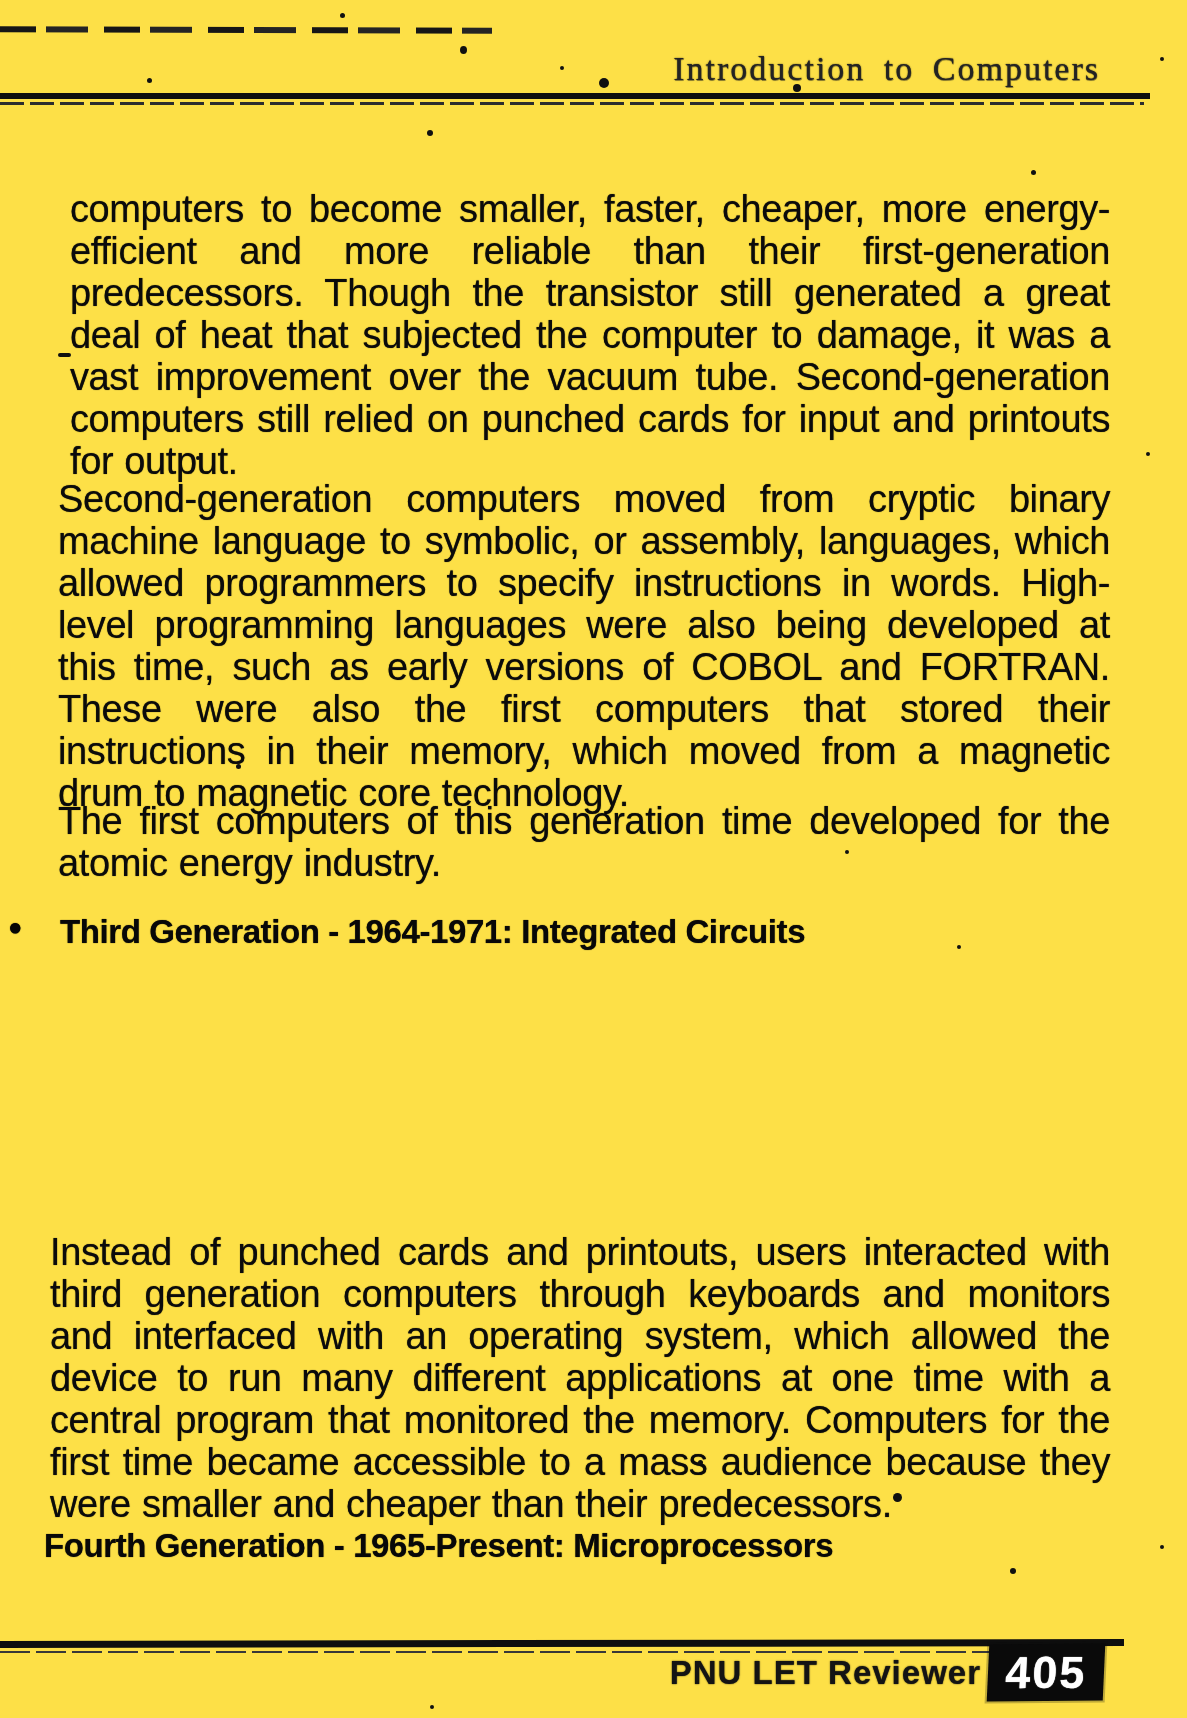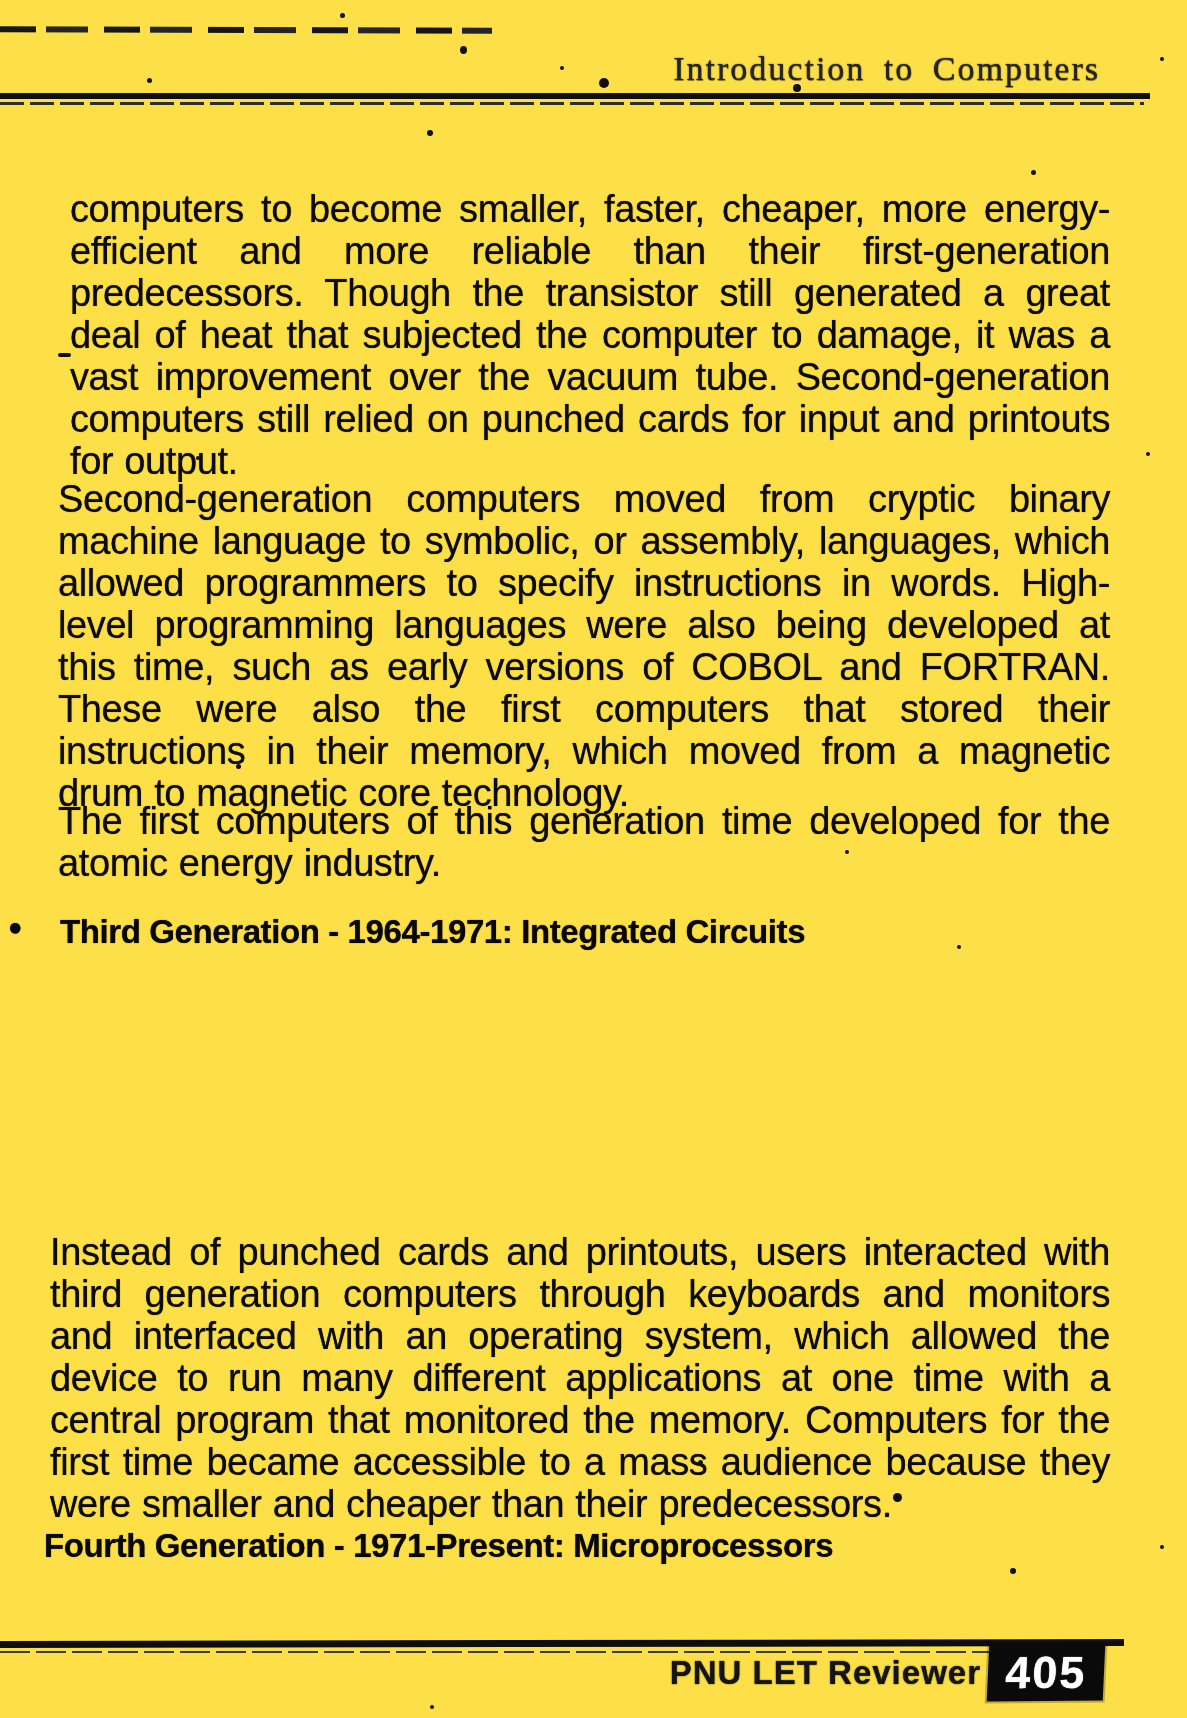--- a/index.html
+++ b/index.html
@@ -106,21 +106,21 @@
   <p class="body-text" style="top:440px;">Second-generation computers moved from cryptic binary machine language to symbolic, or assembly, languages, which allowed programmers to specify instructions in words. High-level programming languages were also being developed at this time, such as early versions of COBOL and FORTRAN. These were also the first computers that stored their instructions in their memory, which moved from a magnetic drum to magnetic core technology.</p>
 
   <p class="body-text" style="top:762px;">The first computers of this generation time developed for the atomic energy industry.</p>
 
   <span class="bullet">●</span>
   <h2 class="heading" style="top:906px; margin:2px;">Third Generation - 1964-1971: Integrated Circuits</h2>
 
 
   <p class="body-text" style="top:1193px; left:50px; width:1060px;">Instead of punched cards and printouts, users interacted with third generation computers through keyboards and monitors and interfaced with an operating system, which allowed the device to run many different applications at one time with a central program that monitored the memory. Computers for the first time became accessible to a mass audience because they were smaller and cheaper than their predecessors.</p>
 
-  <h2 class="heading" style="top:1522px; left:44px; width:1066px; margin:0;">Fourth Generation - 1971-Present: Microprocessors</h2>
+  <h2 class="heading" style="top:1522px; left:44px; width:1066px; margin:0;">Fourth Generation - 1965-Present: Microprocessors</h2>
 
 
   <div class="rule rule-foot-a"></div>
   <div class="rule rule-foot-b"></div>
 
   <div class="footer-label">PNU LET Reviewer</div>
   <div class="page-number-badge">405</div>
 
   <div class="speck" style="left:599px; top:78px;  width:10px; height:10px;"></div>
   <div class="speck" style="left:460px; top:46px;  width:7px;  height:8px;"></div>

